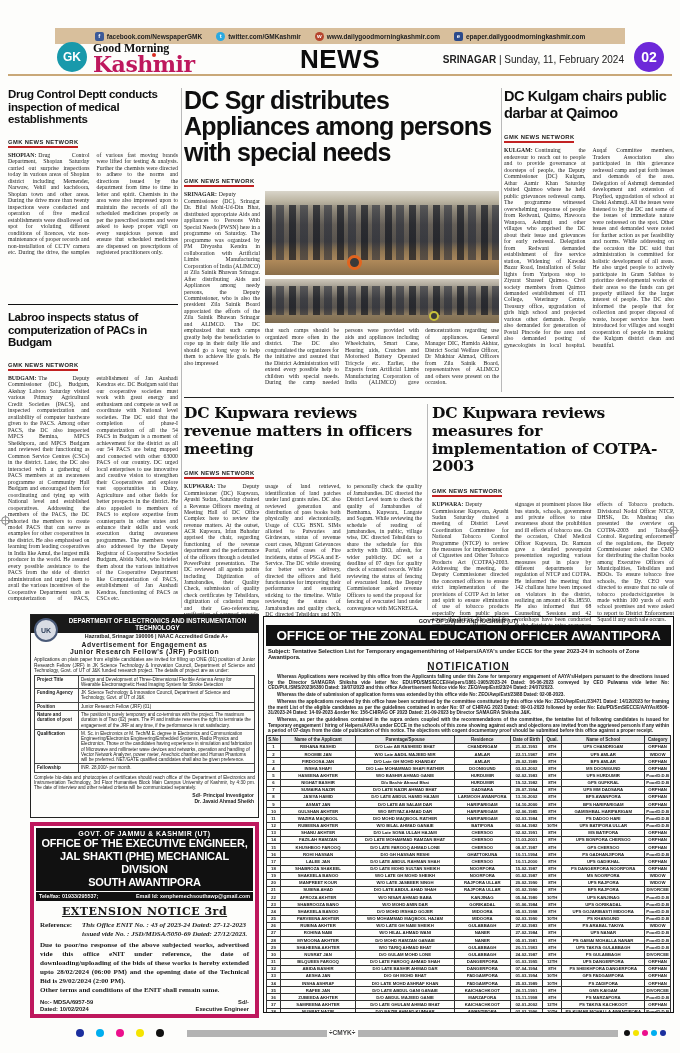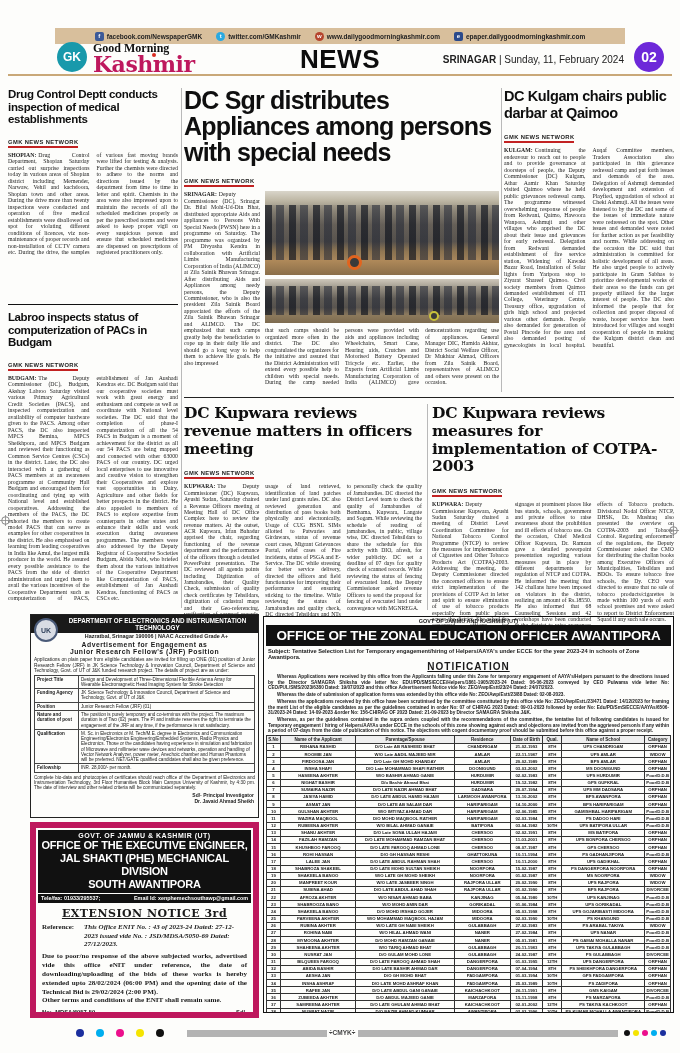--- a/index.html
+++ b/index.html
@@ -98,21 +98,21 @@
   .uok-intro { font-size:4.8px; line-height:1.15; text-align:justify; padding:2px 3px 1px; }
   .uok-table { width:calc(100% - 6px); margin:0 3px; border-collapse:collapse;
                font-size:4.6px; line-height:1.15; }
   .uok-table td { border:0.7px solid #444; padding:1px 2px; vertical-align:top; text-align:left; }
   .uok-table td:first-child { width:44px; font-weight:bold; }
   .uok-footer { font-size:4.6px; line-height:1.15; text-align:justify; padding:2px 3px 0; }
   .uok-sign { text-align:right; font-size:5px; font-weight:bold; padding:1px 4px 0; line-height:1.25; }
 
   
   #jal-ad { position:absolute; left:30px; top:822px; width:229px; height:196px;
-            border:6px solid #be185d; padding:2px; overflow:hidden; }
+            border:4px solid #be185d; padding:2px; overflow:hidden; }
   .jal-head { background:#111; color:#fff; text-align:center; padding:2px 1px; }
   .jal-h1 { font-size:7px; font-weight:800; letter-spacing:0.5px; }
   .jal-h2 { font-size:11px; font-weight:900; line-height:1.18; letter-spacing:-0.2px; }
   .jal-contact { background:#111; color:#fff; display:flex; justify-content:space-between;
                  font-size:5.4px; font-weight:bold; padding:1.5px 3px; margin-top:1px; }
   .jal-notice { font-family:"DejaVu Serif",serif; font-size:11px; font-weight:800; text-align:center;
                 text-decoration:underline; margin:4px 0 3px; letter-spacing:0.5px; }
   .jal-row { display:flex; margin:0 4px 3px; font-family:"Liberation Serif",serif; }
   .jal-label { width:42px; font-size:7px; font-weight:bold; flex-shrink:0; }
   .jal-text { flex:1; font-size:7px; font-weight:bold; font-style:italic; line-height:1.25; }

